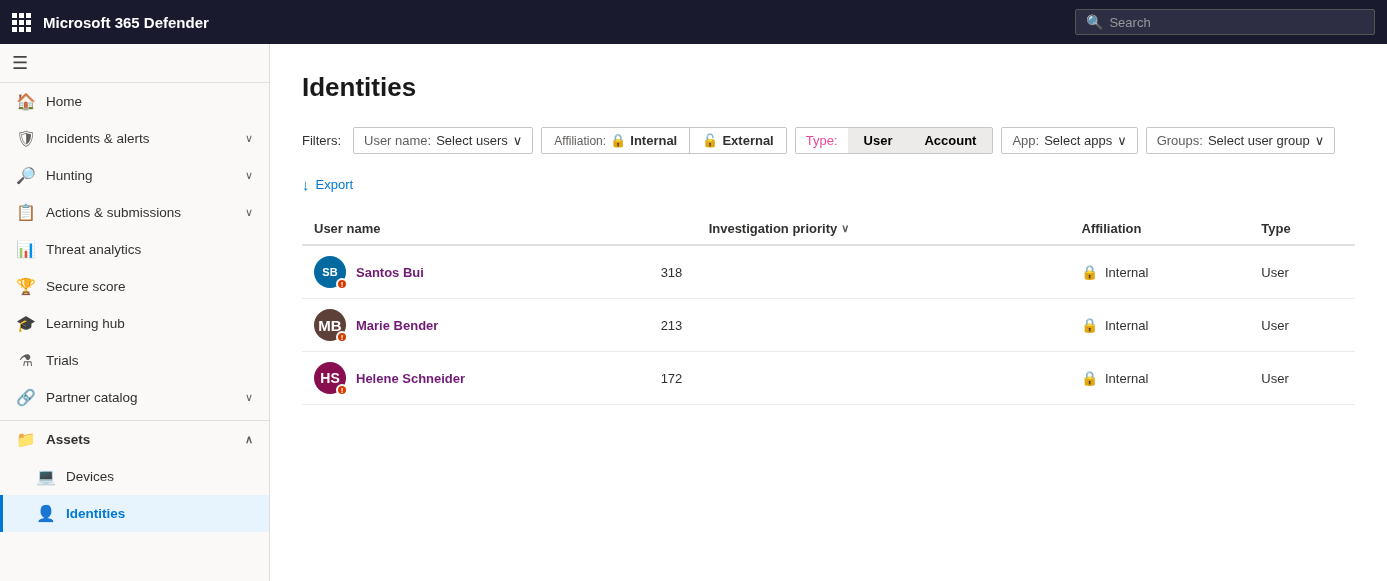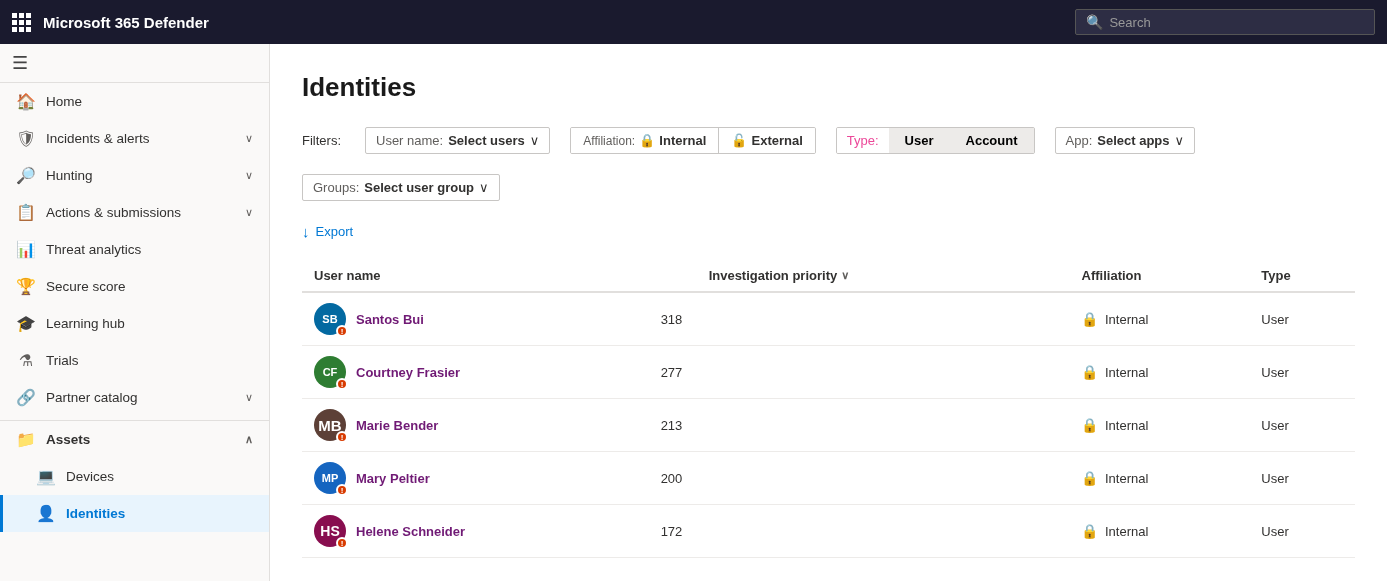--- a/index.html
+++ b/index.html
@@ -103,21 +103,21 @@
     }
     .page-title {
       font-size: 26px;
       font-weight: 700;
       color: #1a1a1a;
       margin-bottom: 24px;
     }
     .filters-row {
       display: flex;
       align-items: center;
-      gap: 20px;
+      gap: 8px;
       margin-bottom: 18px;
       flex-wrap: wrap;
     }
     .filters-label {
       font-size: 13px;
       color: #323130;
       margin-right: 4px;
     }
     .filter-btn {
       display: flex;
@@ -125,21 +125,21 @@
       gap: 5px;
       border: 1px solid #c8c6c4;
       background: #fff;
       border-radius: 2px;
       padding: 5px 10px;
       font-size: 13px;
       cursor: pointer;
       color: #323130;
     }
     .filter-btn .label { color: #605e5c; }
-    .filter-btn .value { font-weight: 700; }
+    .filter-btn .value { font-weight: 400; }
     .filter-toggle {
       display: flex;
       border: 1px solid #c8c6c4;
       border-radius: 2px;
       overflow: hidden;
     }
     .toggle-opt {
       display: flex;
       align-items: center;
       gap: 4px;
@@ -422,66 +422,28 @@
               <div class="affiliation-cell">
                 <span class="affil-icon">🔒</span>
                 <span>Internal</span>
               </div>
             </td>
             <td class="type-val">User</td>
           </tr>
           <tr>
             <td>
     <div class="user-cell">
-      <div class="avatar" style="background:#2e7d32;">
-        <span style="font-size:11px;">CF</span>
-        <div class="alert-badge">!</div>
-      </div>
-      <span class="user-name">Courtney Frasier</span>
-    </div>
-  </td>
-            <td class="priority-val">277</td>
-            <td>
-              <div class="affiliation-cell">
-                <span class="affil-icon">🔒</span>
-                <span>Internal</span>
-              </div>
-            </td>
-            <td class="type-val">User</td>
-          </tr>
-          <tr>
-            <td>
-    <div class="user-cell">
       <div class="avatar" style="background:#5d4037;">
         <span style="font-size:15px;">MB</span>
         <div class="alert-badge">!</div>
       </div>
       <span class="user-name">Marie Bender</span>
     </div>
   </td>
             <td class="priority-val">213</td>
-            <td>
-              <div class="affiliation-cell">
-                <span class="affil-icon">🔒</span>
-                <span>Internal</span>
-              </div>
-            </td>
-            <td class="type-val">User</td>
-          </tr>
-          <tr>
-            <td>
-    <div class="user-cell">
-      <div class="avatar" style="background:#1565c0;">
-        <span style="font-size:11px;">MP</span>
-        <div class="alert-badge">!</div>
-      </div>
-      <span class="user-name">Mary Peltier</span>
-    </div>
-  </td>
-            <td class="priority-val">200</td>
             <td>
               <div class="affiliation-cell">
                 <span class="affil-icon">🔒</span>
                 <span>Internal</span>
               </div>
             </td>
             <td class="type-val">User</td>
           </tr>
           <tr>
             <td>

